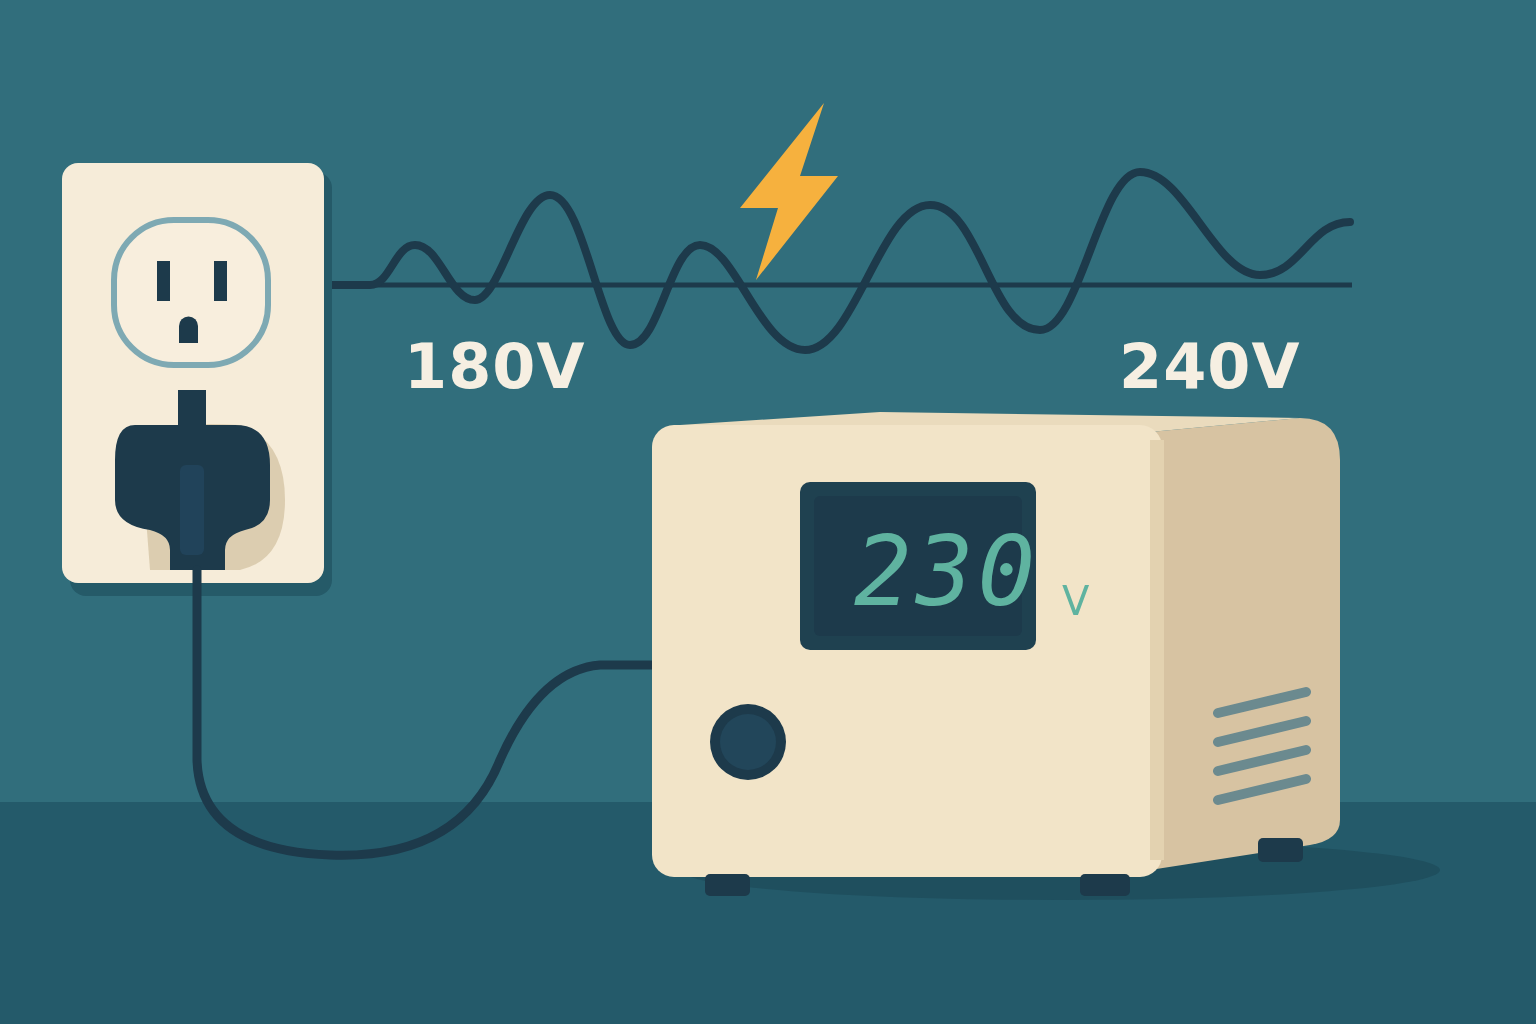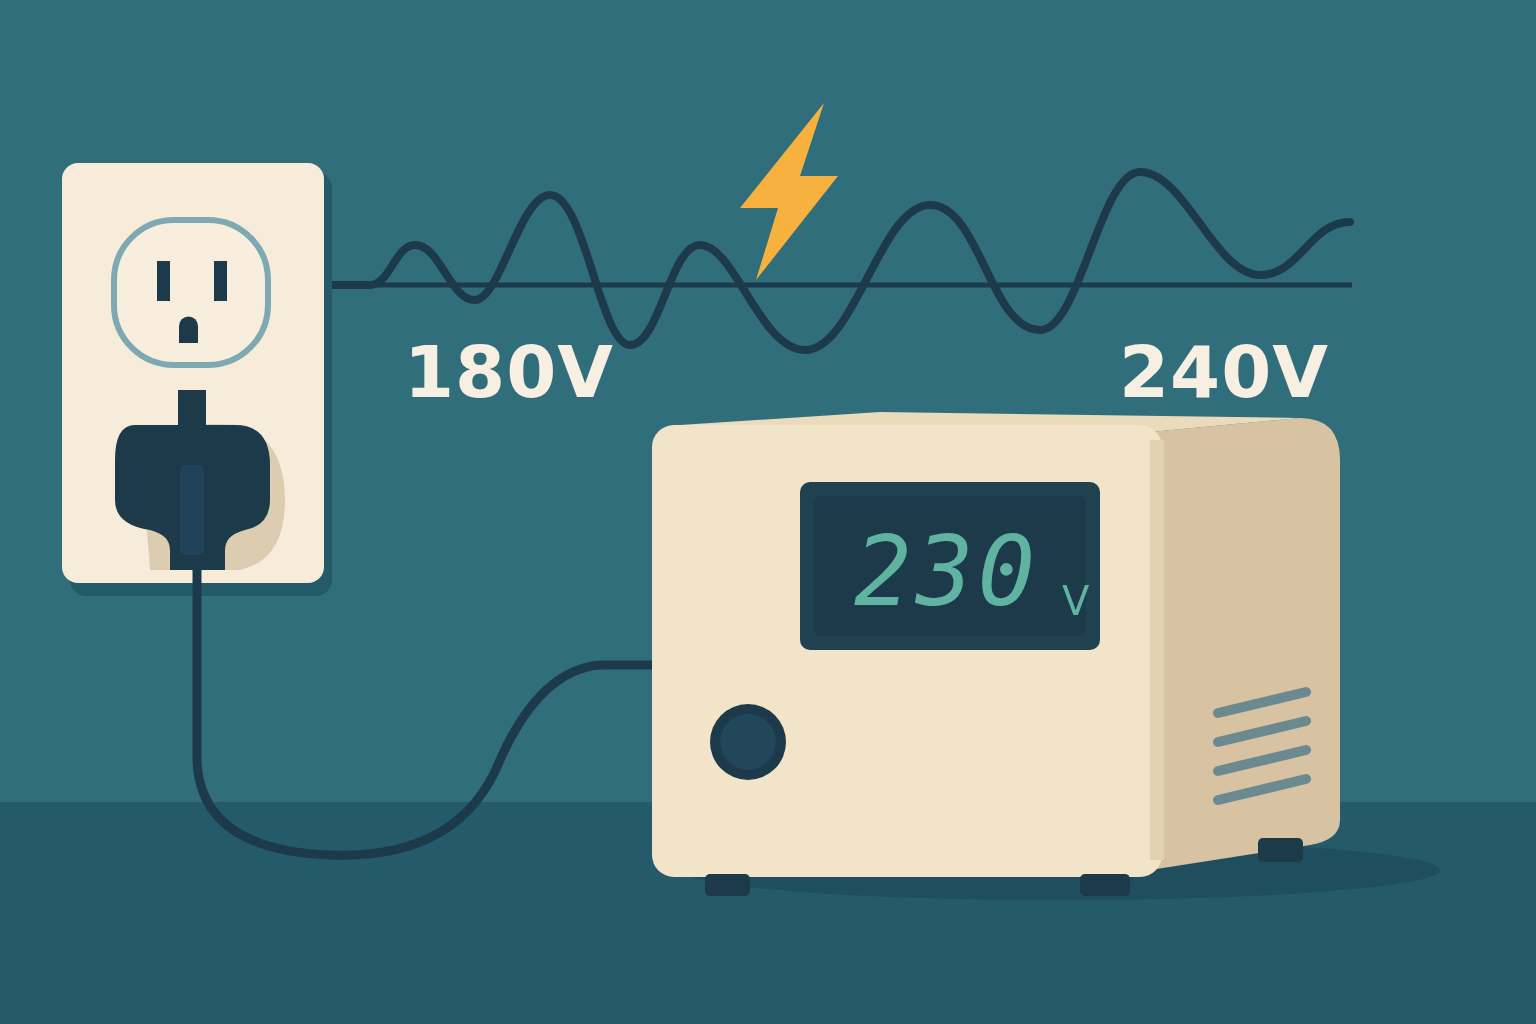--- a/index.html
+++ b/index.html
@@ -1,21 +1,21 @@
 <!DOCTYPE html>
 <html><head>
 <meta charset="utf-8">
 <style>
   html,body{margin:0;padding:0;}
   body{width:1536px;height:1024px;overflow:hidden;background:#316e7c;position:relative;font-family:"DejaVu Sans",sans-serif;}
   svg{position:absolute;left:0;top:0;}
-  .label{position:absolute;color:#f6efe2;font-weight:bold;font-size:72px;letter-spacing:1px;font-family:"DejaVu Sans",sans-serif;}
+  .label{position:absolute;color:#f6efe2;font-weight:bold;font-size:62px;letter-spacing:1px;font-family:"DejaVu Sans",sans-serif;}
   #lbl-low{left:404px;top:330px;}
   #lbl-high{left:1119px;top:330px;}
-  .display{position:absolute;left:800px;top:482px;width:300px;height:168px;background:#1f4150;border-radius:10px;}
+  .display{position:absolute;left:800px;top:482px;width:236px;height:168px;background:#1f4150;border-radius:10px;}
   .display-inner{position:absolute;left:14px;top:14px;right:14px;bottom:14px;background:#1d3a4b;border-radius:6px;}
   .readout{position:absolute;left:40px;top:20px;color:#5fb3a0;font-family:"DejaVu Sans Mono",monospace;font-size:96px;font-style:italic;letter-spacing:4px;}
   .unit{position:absolute;left:248px;top:82px;color:#5fb3a0;font-size:40px;font-family:"DejaVu Sans",sans-serif;}
 </style>
 </head>
 <body>
 
 <svg width="1536" height="1024" viewBox="0 0 1536 1024">
 
   <rect x="0" y="802" width="1536" height="222" fill="#245a6a"></rect>

